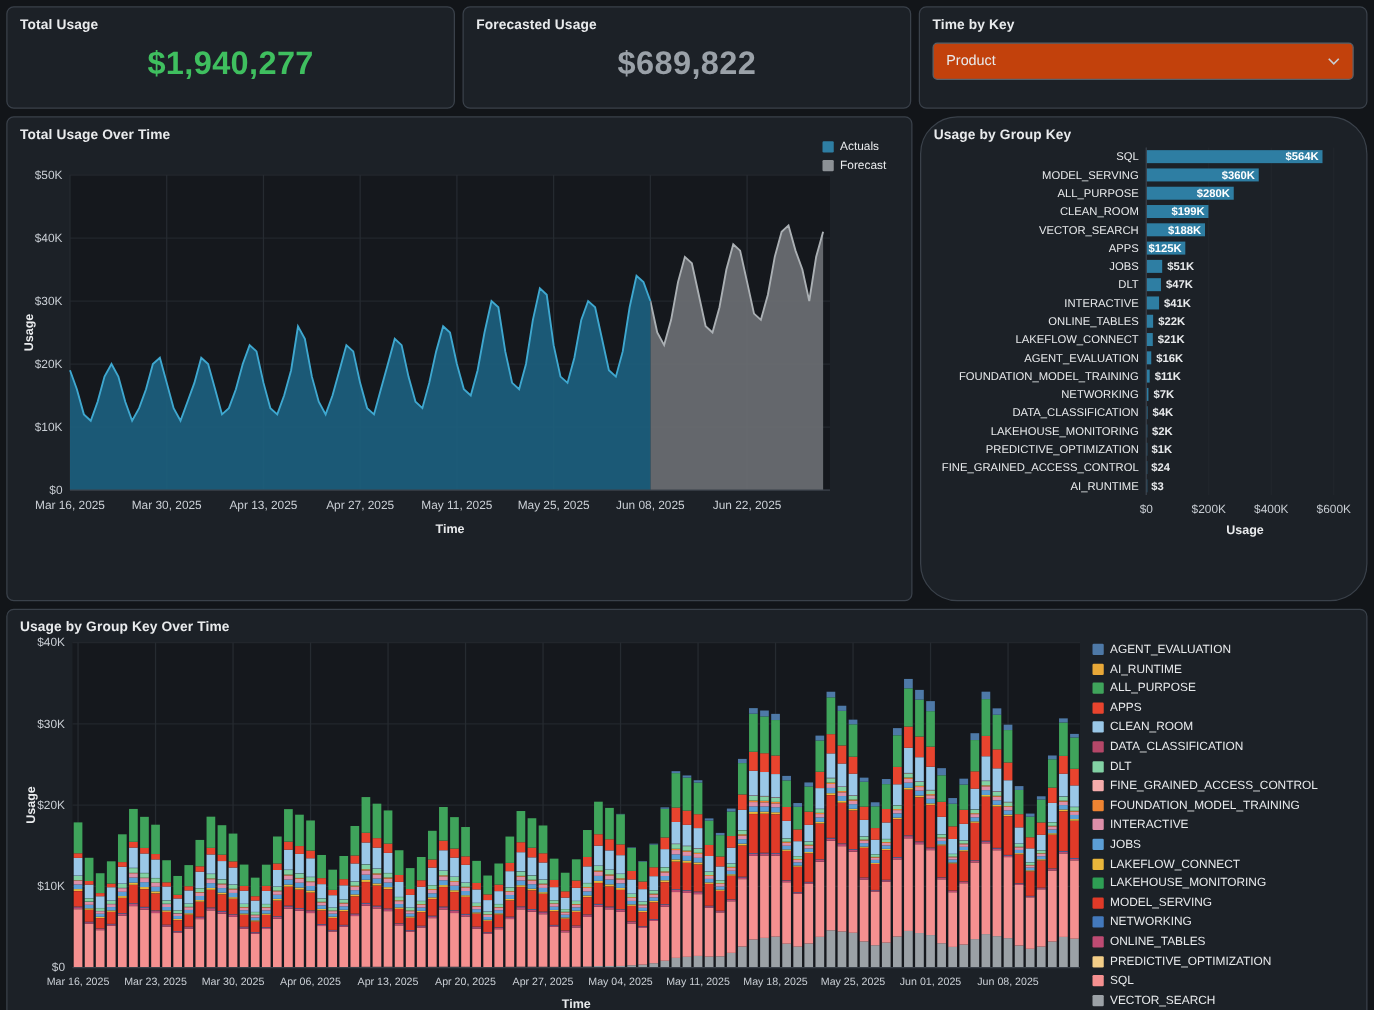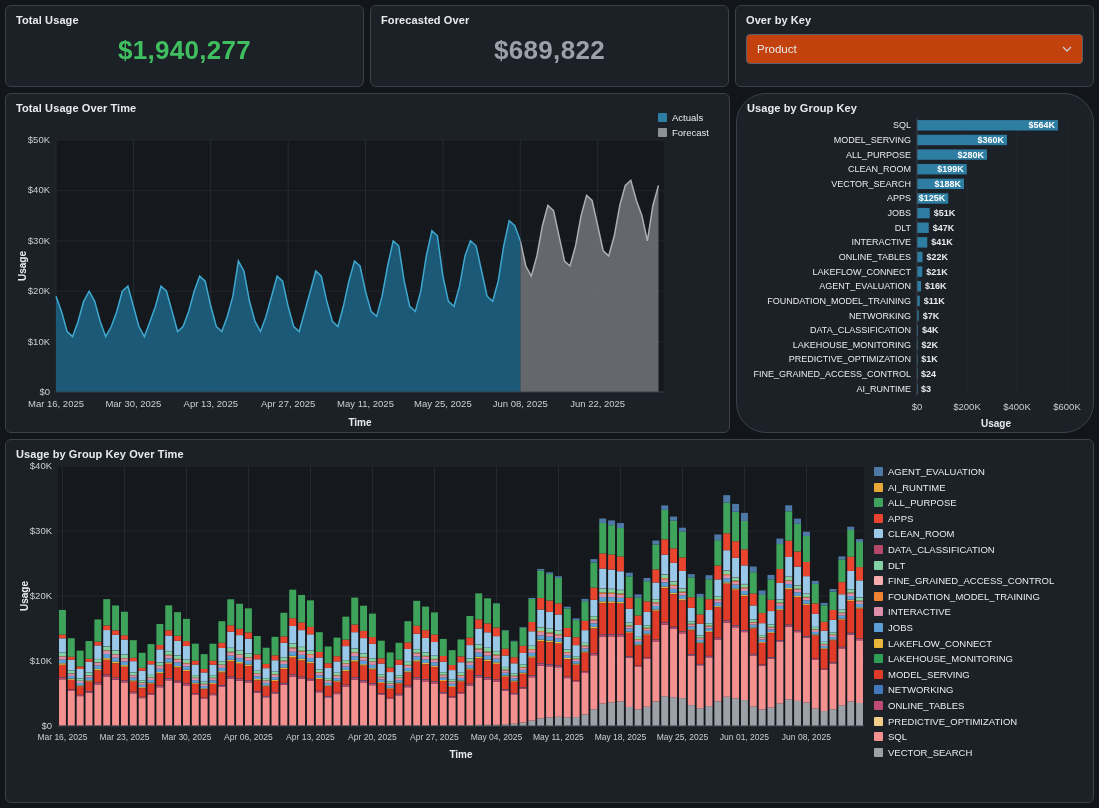--- a/index.html
+++ b/index.html
@@ -1,20 +1,20 @@
 <!DOCTYPE html>
 <html><head>
 <meta charset="utf-8">
 <style>
   html,body{margin:0;padding:0;background:#121519;}
   body{width:1099px;height:808px;overflow:hidden;font-family:"Liberation Sans","DejaVu Sans",sans-serif;-webkit-font-smoothing:antialiased;}
   .page{display:flex;flex-direction:column;gap:6px;padding:5px;box-sizing:border-box;height:100%;}
   .row{display:flex;gap:6px;}
   .row-top{height:82px;flex:0 0 auto;}
-  .row-mid{height:340px;flex:0 0 auto;}
+  .row-mid{height:388px;flex:0 0 auto;}
   .row-bottom{flex:1;}
   .card{background:#1C2127;border:1px solid #3A414A;border-radius:6px;padding:8px 10px;box-sizing:border-box;position:relative;overflow:hidden;}
   .kpi-card{flex:1;}
   .card-title{font-size:11px;font-weight:700;color:#E9EBED;letter-spacing:.1px;}
   .kpi-value{text-align:center;font-size:26px;font-weight:700;margin-top:9px;letter-spacing:.3px;}
   .green{color:#3FBF5F;}
   .gray{color:#9AA1A8;}
   .select{margin-top:8px;height:28px;background:#c2410c;border:1px solid #5A6169;border-radius:4px;display:flex;align-items:center;justify-content:space-between;padding:0 10px;color:#E9EBED;font-size:11.5px;cursor:pointer;}
   .panel-left{width:725px;}
   .panel-right{flex:1;border-radius:30px;}
@@ -33,25 +33,25 @@
 <body>
 
 <div class="page">
 
   <div class="row row-top">
     <section class="card kpi-card">
       <div class="card-title">Total Usage</div>
       <div class="kpi-value green">$1,940,277</div>
     </section>
     <section class="card kpi-card">
-      <div class="card-title">Forecasted Over</div>
+      <div class="card-title">Forecasted Usage</div>
       <div class="kpi-value gray">$689,822</div>
     </section>
     <section class="card kpi-card">
-      <div class="card-title">Over by Key</div>
+      <div class="card-title">Time by Key</div>
       <div class="select">
         <span>Product</span>
         <svg width="10" height="6" viewBox="0 0 10 6">
             <path d="M1 1l4 4 4-4" stroke="#C9CED4" fill="none" stroke-width="1.3"></path>
           </svg>
       </div>
     </section>
   </div>
 
   <div class="row row-mid">

